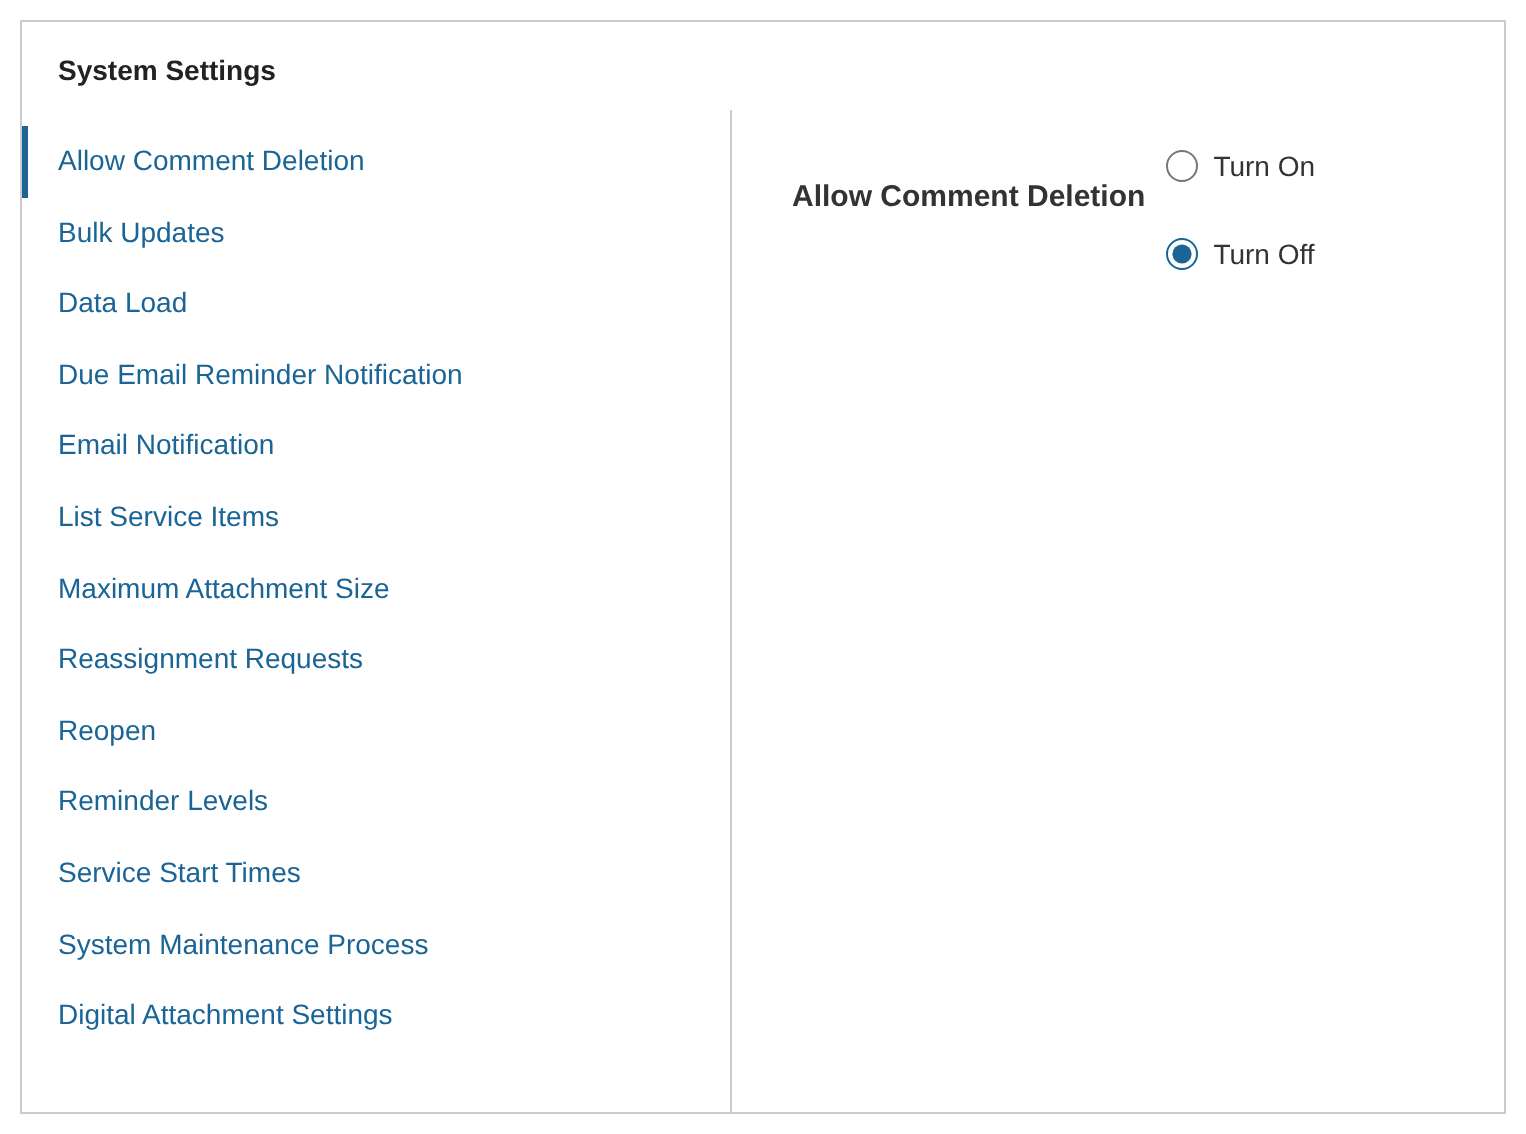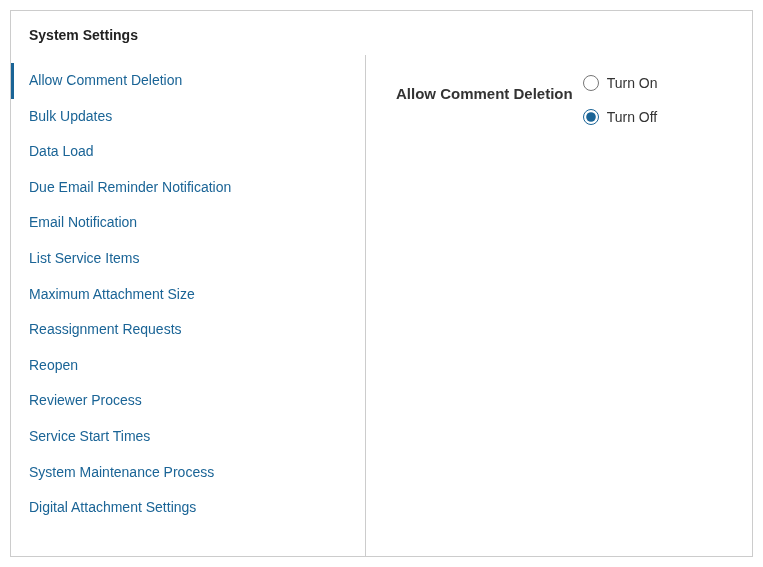--- a/index.html
+++ b/index.html
@@ -66,21 +66,21 @@
       display: inline-block;
     }
     .setting-row {
       display: flex;
       align-items: center;
       gap: 0;
     }
     .radio-group {
       display: flex;
       flex-direction: column;
-      gap: 18px;
+      gap: 28px;
       margin-left: 10px;
     }
     .radio-option {
       display: flex;
       align-items: center;
       gap: 8px;
       cursor: pointer;
     }
     .radio-option input[type="radio"] {
       width: 16px;
@@ -102,21 +102,21 @@
     <nav class="sidebar">
     <a class="sidebar-item active">Allow Comment Deletion</a>
         <a class="sidebar-item">Bulk Updates</a>
         <a class="sidebar-item">Data Load</a>
         <a class="sidebar-item">Due Email Reminder Notification</a>
         <a class="sidebar-item">Email Notification</a>
         <a class="sidebar-item">List Service Items</a>
         <a class="sidebar-item">Maximum Attachment Size</a>
         <a class="sidebar-item">Reassignment Requests</a>
         <a class="sidebar-item">Reopen</a>
-        <a class="sidebar-item">Reviewer Process</a>
+        <a class="sidebar-item">Reminder Levels</a>
         <a class="sidebar-item">Service Start Times</a>
         <a class="sidebar-item">System Maintenance Process</a>
         <a class="sidebar-item">Digital Attachment Settings</a>
       </nav>
     <div class="content-panel">
       <div class="setting-row">
         <span class="setting-title">Allow Comment Deletion</span>
         <div class="radio-group">
           <label class="radio-option">
             <input type="radio" name="allow_comment_deletion" style="">

